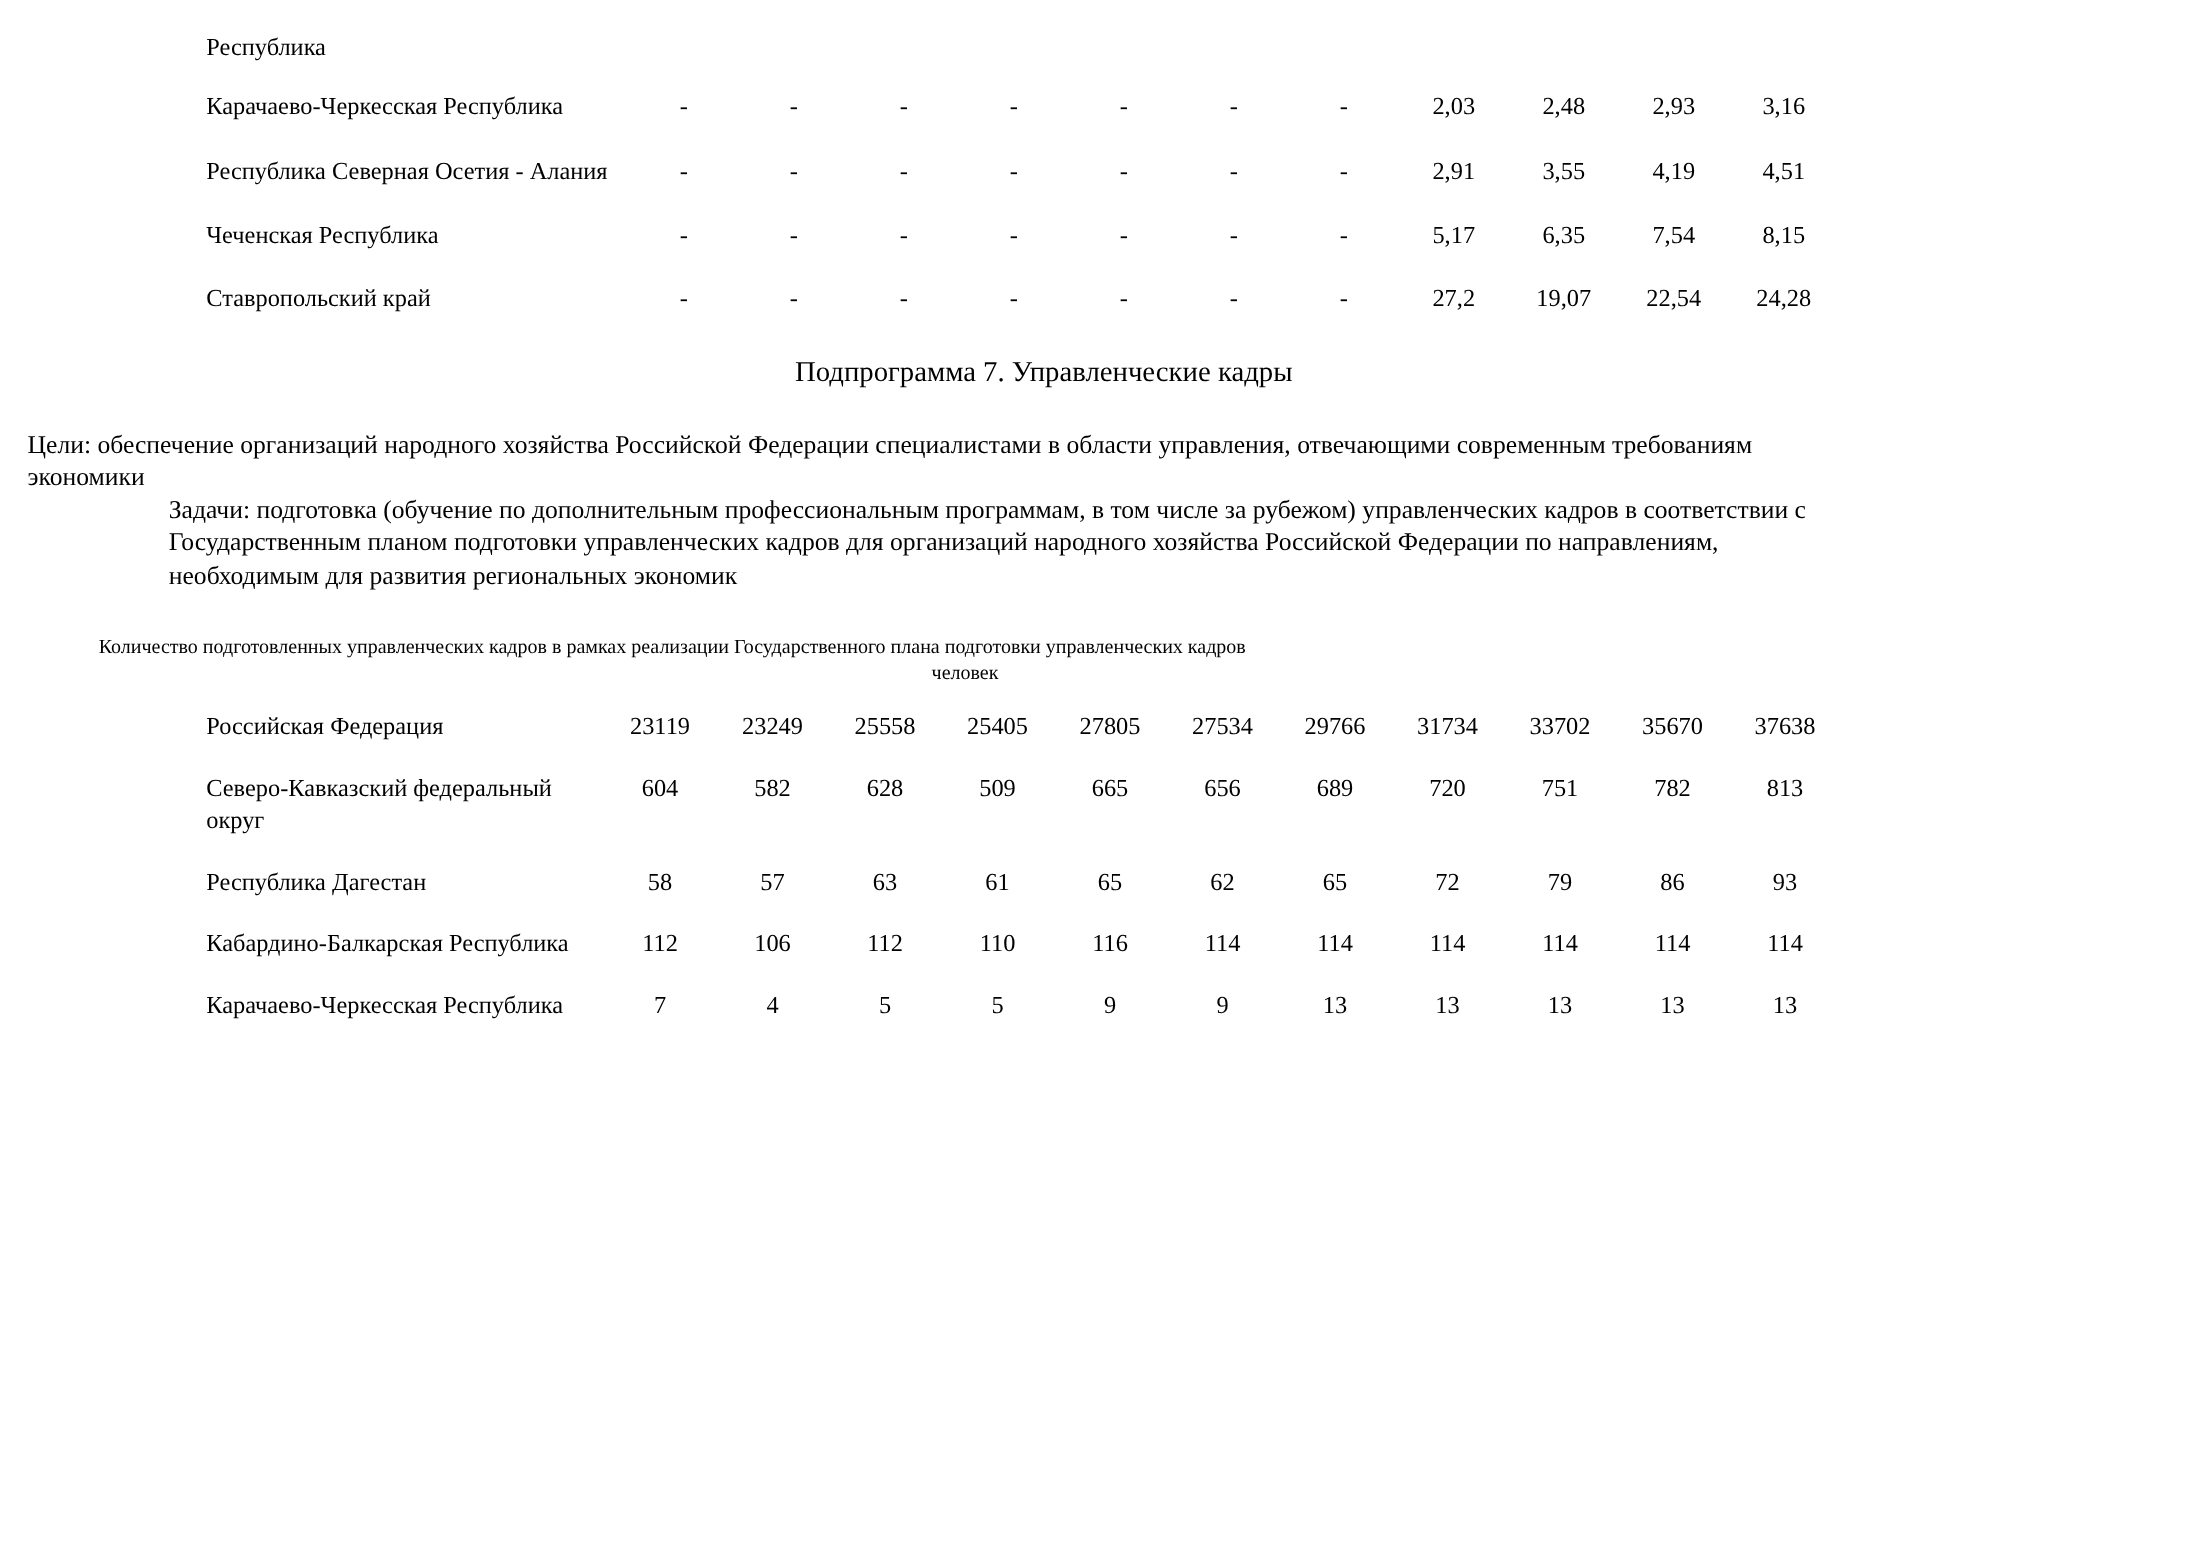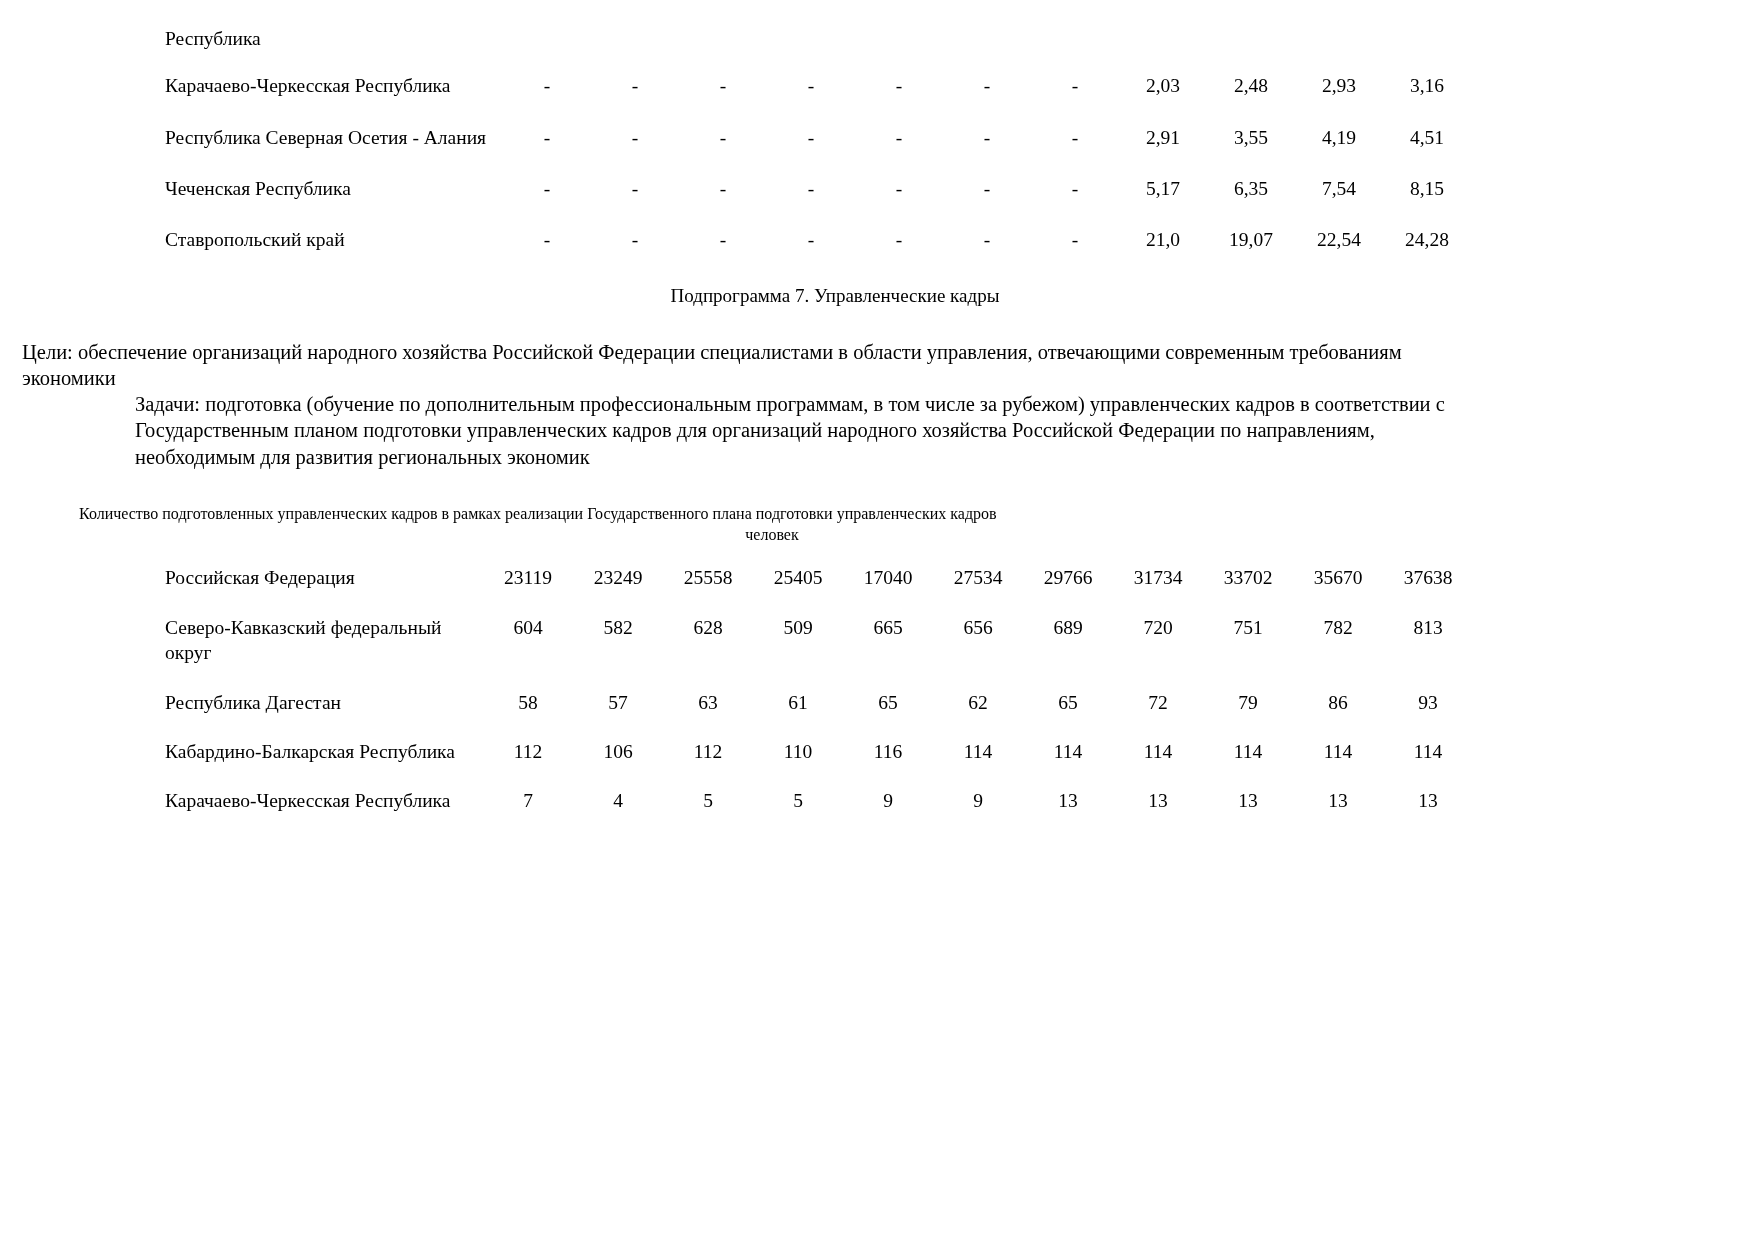--- a/index.html
+++ b/index.html
@@ -54,21 +54,21 @@
   .table-top td.label { width: 330px; }
 
   
   .table-bottom td.label { width: 310px; margin-left: 40px; }
   .table-bottom td.num { width: 90px; }
   .table-bottom tr.row td { padding-bottom: 24px; }
 
   
   .subprogram-title {
     text-align: center;
-    font-size: 19px;
+    font-size: 23px;
     margin: 6px 0 0 0;
     padding: 0 0 0 40px;
   }
   .para {
     font-size: 20.5px;
     line-height: 1.28;
     margin: 0;
     padding: 0 175px 0 135px;
     text-align: left;
   }
@@ -166,21 +166,21 @@
 
       <tr class="row">
         <td class="label">Ставропольский край</td>
         <td class="num">-</td>
         <td class="num">-</td>
         <td class="num">-</td>
         <td class="num">-</td>
         <td class="num">-</td>
         <td class="num">-</td>
         <td class="num">-</td>
-        <td class="num">21,0</td>
+        <td class="num">27,2</td>
         <td class="num">19,07</td>
         <td class="num">22,54</td>
         <td class="num">24,28</td>
       </tr>
     </tbody>
   </table>
 
   <p class="subprogram-title">Подпрограмма 7. Управленческие кадры</p>
 
   <p class="para goals">Цели: обеспечение организаций народного хозяйства Российской Федерации специалистами в области управления, отвечающими современным требованиям экономики</p>
@@ -194,21 +194,21 @@
   <div class="spacer-20"></div>
 
   <table class="data-table table-bottom">
     <tbody>
       <tr class="row">
         <td class="label">Российская Федерация</td>
         <td class="num">23119</td>
         <td class="num">23249</td>
         <td class="num">25558</td>
         <td class="num">25405</td>
-        <td class="num">17040</td>
+        <td class="num">27805</td>
         <td class="num">27534</td>
         <td class="num">29766</td>
         <td class="num">31734</td>
         <td class="num">33702</td>
         <td class="num">35670</td>
         <td class="num">37638</td>
       </tr>
 
       <tr class="row">
         <td class="label">Северо-Кавказский федеральный округ</td>

